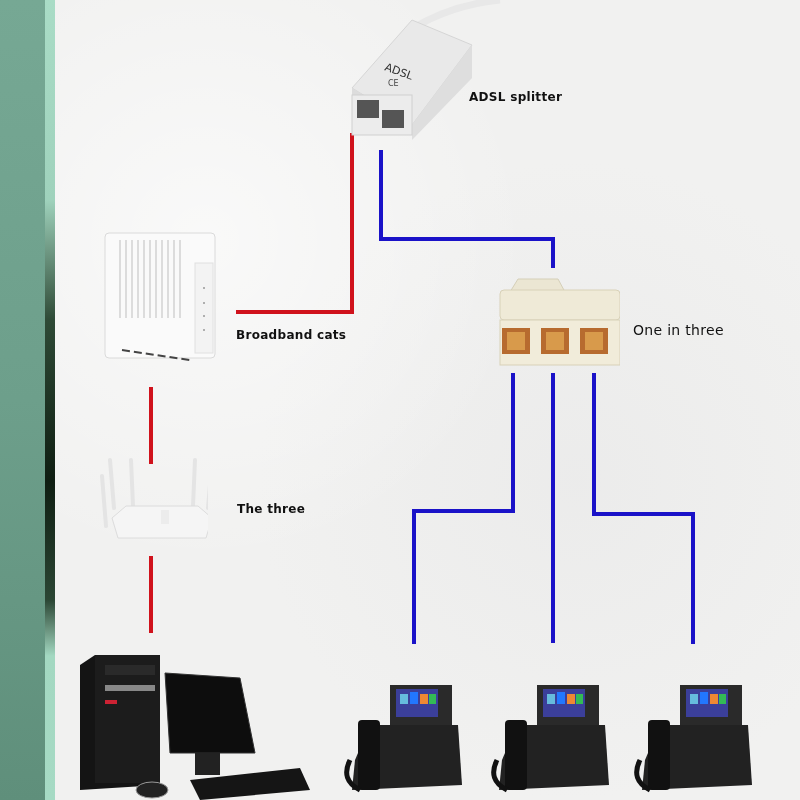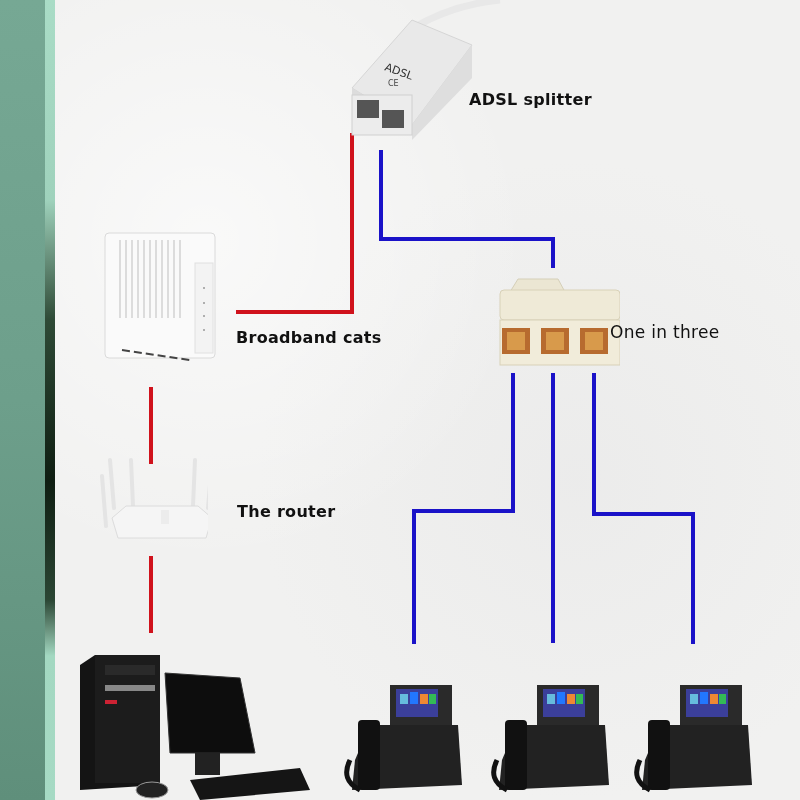--- a/index.html
+++ b/index.html
@@ -7,21 +7,21 @@
     font-family:"DejaVu Sans", sans-serif; background:#f2f2f2; }
   .paper { position:absolute; left:55px; top:0; width:745px; height:800px;
     background:
       radial-gradient(circle at 20% 30%, rgba(255,255,255,0.6) 0, transparent 40%),
       radial-gradient(circle at 70% 60%, rgba(230,230,230,0.5) 0, transparent 45%),
       #f1f1f0; }
   .band { position:absolute; left:0; top:0; width:45px; height:800px;
     background:linear-gradient(180deg,#76a894 0%,#6d9f8b 50%,#5f8f7b 100%); }
   .strip { position:absolute; left:45px; top:0; width:10px; height:800px;
     background:linear-gradient(180deg,#a9dcc6 0%,#9fd2bc 25%,#2e4a36 40%,#0f1e12 60%,#2b4634 75%,#a3d8c1 82%,#a6dac4 100%); }
-  .label { position:absolute; font-size:16px; font-weight:bold; color:#111; white-space:nowrap; letter-spacing:0.3px; }
+  .label { position:absolute; font-size:12px; font-weight:bold; color:#111; white-space:nowrap; letter-spacing:0.3px; }
   svg.lines { position:absolute; left:0; top:0; }
   .dev { position:absolute; }
 </style>
 </head>
 <body>
 
 <div class="band"></div>
 <div class="strip"></div>
 <div class="paper"></div>
 
@@ -83,36 +83,36 @@
     <line x1="8" y1="78" x2="4" y2="28"></line>
       <line x1="16" y1="60" x2="12" y2="12"></line>
     <line x1="35" y1="58" x2="33" y2="12"></line>
       <line x1="95" y1="58" x2="97" y2="12"></line>
     <line x1="110" y1="60" x2="114" y2="14"></line>
       <line x1="118" y1="78" x2="124" y2="30"></line>
   </g>
   <polygon points="14,70 28,58 100,58 114,70 108,90 20,90" fill="#f5f5f5" stroke="#dcdcdc"></polygon>
   <rect x="63" y="62" width="8" height="14" fill="#ececec"></rect>
 </svg>
-<div class="label" style="left:237px;top:502px">The router</div>
+<div class="label" style="left:237px;top:502px">The three</div>
 
 <svg class="dev" style="left:490px;top:270px" width="130" height="100">
   <polygon points="20,22 28,9 68,9 75,22" fill="#ebe6d3" stroke="#d5cfb8"></polygon>
   <rect x="10" y="20" width="120" height="30" rx="4" fill="#efead7" stroke="#d8d1b8"></rect>
   <rect x="10" y="50" width="120" height="45" fill="#f1ecda" stroke="#d8d1b8"></rect>
   <g>
     <rect x="12" y="58" width="28" height="26" fill="#b76b2f"></rect>
       <rect x="17" y="62" width="18" height="18" fill="#d89a4b"></rect>
     <rect x="51" y="58" width="28" height="26" fill="#b76b2f"></rect>
       <rect x="56" y="62" width="18" height="18" fill="#d89a4b"></rect>
     <rect x="90" y="58" width="28" height="26" fill="#b76b2f"></rect>
       <rect x="95" y="62" width="18" height="18" fill="#d89a4b"></rect>
   </g>
 </svg>
-<div class="label" style="left:610px;top:322px;font-weight:normal;font-size:17px">One in three</div>
+<div class="label" style="left:633px;top:322px;font-weight:normal;font-size:14px">One in three</div>
 
 <svg class="dev" style="left:70px;top:635px" width="240" height="165">
   <polygon points="10,30 25,20 90,20 90,150 10,155" fill="#141414"></polygon>
   <rect x="25" y="20" width="65" height="128" fill="#1c1c1c"></rect>
   <rect x="35" y="30" width="50" height="10" fill="#2a2a2a"></rect>
   <rect x="35" y="50" width="50" height="6" fill="#888"></rect>
   <rect x="35" y="65" width="12" height="4" fill="#c23"></rect>
   <polygon points="95,38 170,43 185,118 100,118" fill="#0d0d0d" stroke="#333"></polygon>
   <rect x="125" y="118" width="25" height="22" fill="#222"></rect>
   <polygon points="120,145 230,133 240,155 130,165" fill="#151515"></polygon>

